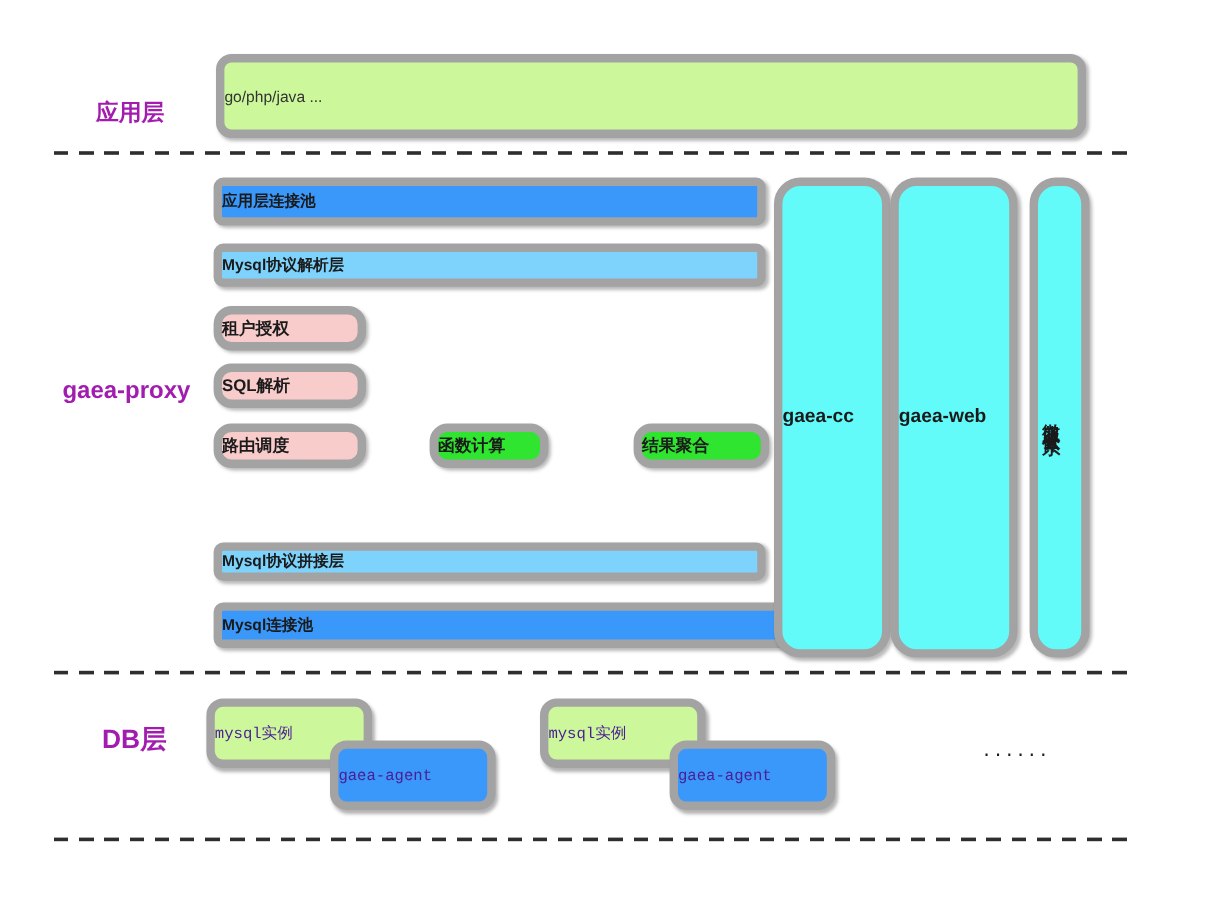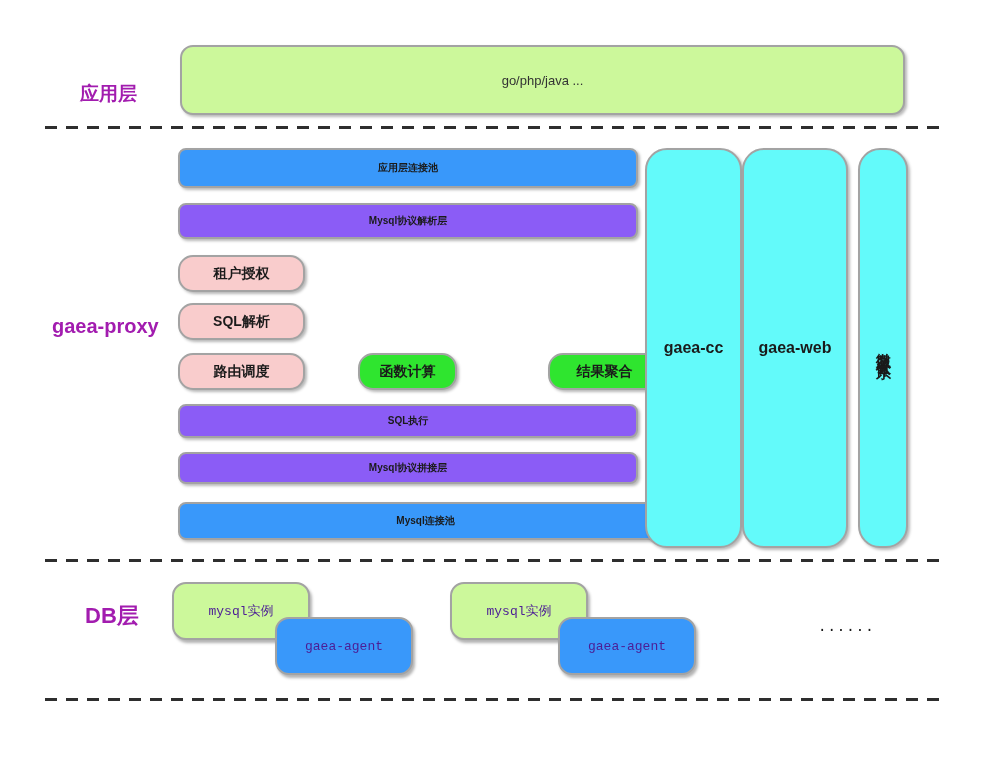--- a/index.html
+++ b/index.html
@@ -1,45 +1,45 @@
 <!DOCTYPE html>
 <html><head>
 <meta charset="utf-8">
 <style>
   html,body{margin:0;padding:0;background:#ffffff;}
   body{font-family:"Liberation Sans","DejaVu Sans",sans-serif;}
   .canvas{
     position:relative;width:1007px;height:761px;background:#ffffff;overflow:hidden;
   }
   .node{
-    position:absolute;display:flex;align-items:center;justify-content:center;
-    border:2px solid #a3a3a3;box-sizing:border-box;
+    position:absolute;display:flex;align-items:center;
+    border:7px solid #a3a3a3;box-sizing:border-box;
     box-shadow:2px 2px 3px rgba(0,0,0,0.28);
     color:#1a1a1a;text-align:center;
   }
   .layer-label{
     position:absolute;font-weight:bold;color:#a21caf;white-space:nowrap;
   }
   .dash{
     position:absolute;height:3px;
     background:repeating-linear-gradient(to right,#2e2e2e 0 12px,transparent 12px 21px);
   }
-  .row{border-radius:8px;font-weight:bold;font-size:10px;}
+  .row{border-radius:8px;font-weight:bold;font-size:13px;}
   .chip{border-radius:15px;font-weight:bold;font-size:14px;}
   .col{
     border-radius:22px;font-weight:bold;font-size:16px;
   }
   .col-vertical{
     writing-mode:vertical-rl;text-orientation:upright;
     letter-spacing:3px;font-size:15px;
   }
   .db-box{border-radius:14px;font-size:13px;font-family:Liberation Mono, monospace;font-weight:normal;color:#4c1d95;box-shadow:2px 3px 3px rgba(0,0,0,0.3);}
   .fill-appgreen{background:#ccf89b;}
   .fill-blue{background:#3998fa;}
-  .fill-yellow{background:#8b5cf6;}
+  .fill-yellow{background:#7dd3fc;}
   .fill-pink{background:#f9cccc;}
   .fill-green{background:#2fe52f;}
   .fill-cyan{background:#63fafa;}
   .dots{
     position:absolute;color:#1a1a1a;font-size:14px;letter-spacing:1px;font-family:"DejaVu Sans Mono","Liberation Mono",monospace;
   }
 </style>
 </head>
 <body>
 
@@ -71,27 +71,24 @@
   </div>
 
   <div class="node chip fill-pink" style="left:178px;top:353px;width:127px;height:37px;">
     <span>路由调度</span>
   </div>
 
   <div class="node chip fill-green" style="left:358px;top:353px;width:99px;height:37px;">
     <span>函数计算</span>
   </div>
 
-  <div class="node chip fill-green" style="left:548px;top:353px;width:113px;height:37px;">
+  <div class="node chip fill-green" style="left:528px;top:353px;width:113px;height:37px;">
     <span>结果聚合</span>
   </div>
 
-  <div class="node row fill-yellow" style="left:178px;top:404px;width:460px;height:34px;">
-    <span>SQL执行</span>
-  </div>
 
   <div class="node row fill-yellow" style="left:178px;top:452px;width:460px;height:32px;">
     <span>Mysql协议拼接层</span>
   </div>
 
   <div class="node row fill-blue" style="left:178px;top:502px;width:495px;height:38px;">
     <span>Mysql连接池</span>
   </div>
 
   <div class="node col fill-cyan" style="left:645px;top:148px;width:97px;height:400px;">

